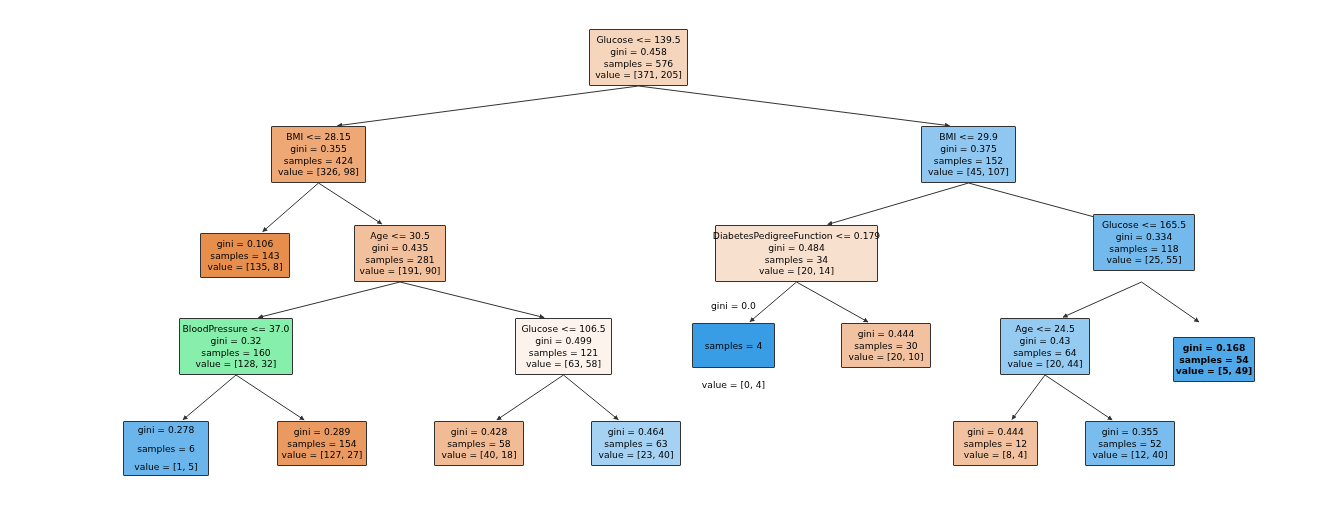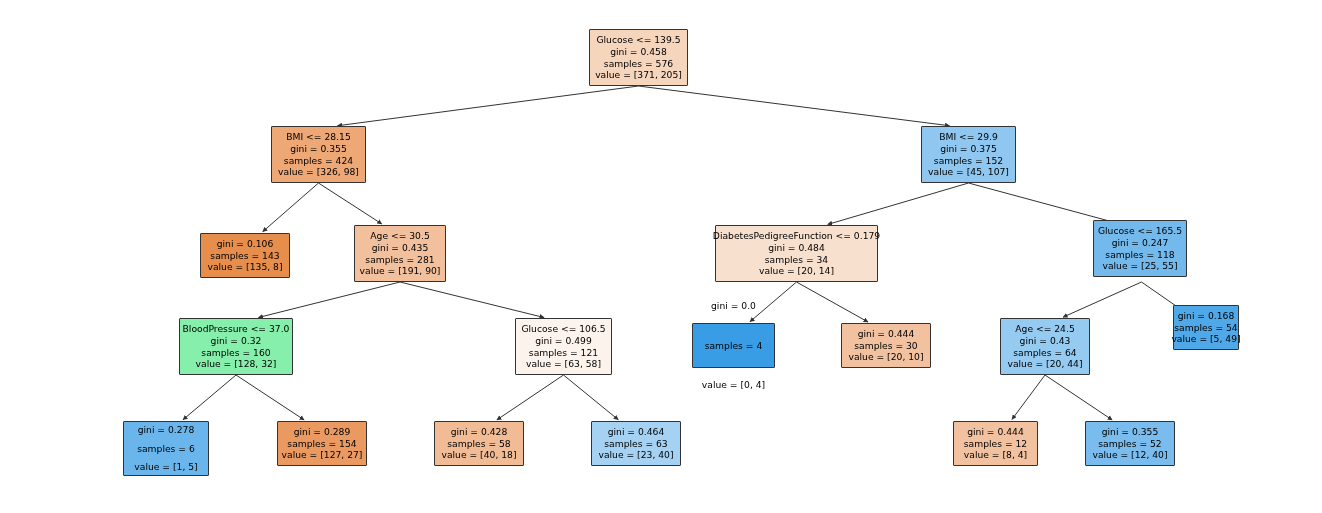--- a/index.html
+++ b/index.html
@@ -145,41 +145,41 @@
       <div class="node" style="left: 692px; top: 323px; width: 83px; height: 45px; background: rgb(57, 157, 229); border-color: rgb(51, 51, 51); gap: 28px;">
         <span class="line">gini = 0.0</span>
         <span class="line">samples = 4</span>
         <span class="line">value = [0, 4]</span>
       </div>
       <div class="node" style="left: 841px; top: 323px; width: 90px; height: 45px; background: rgb(242, 193, 159); border-color: rgb(51, 51, 51);">
         <span class="line">gini = 0.444</span>
         <span class="line">samples = 30</span>
         <span class="line">value = [20, 10]</span>
       </div>
-      <div class="node" style="left: 1093px; top: 220px; width: 94px; height: 57px; background: rgb(115, 185, 236); border-color: rgb(51, 51, 51);">
+      <div class="node" style="left: 1093px; top: 214px; width: 102px; height: 57px; background: rgb(115, 185, 236); border-color: rgb(51, 51, 51);">
         <span class="line">Glucose &lt;= 165.5</span>
-        <span class="line">gini = 0.247</span>
+        <span class="line">gini = 0.334</span>
         <span class="line">samples = 118</span>
         <span class="line">value = [25, 55]</span>
       </div>
       <div class="node" style="left: 1000px; top: 318px; width: 90px; height: 57px; background: rgb(149, 202, 241); border-color: rgb(51, 51, 51);">
         <span class="line">Age &lt;= 24.5</span>
         <span class="line">gini = 0.43</span>
         <span class="line">samples = 64</span>
         <span class="line">value = [20, 44]</span>
       </div>
       <div class="node" style="left: 953px; top: 421px; width: 85px; height: 45px; background: rgb(242, 193, 159); border-color: rgb(51, 51, 51);">
         <span class="line">gini = 0.444</span>
         <span class="line">samples = 12</span>
         <span class="line">value = [8, 4]</span>
       </div>
       <div class="node" style="left: 1085px; top: 421px; width: 90px; height: 45px; background: rgb(121, 188, 237); border-color: rgb(51, 51, 51);">
         <span class="line">gini = 0.355</span>
         <span class="line">samples = 52</span>
         <span class="line">value = [12, 40]</span>
       </div>
-      <div class="node" style="left: 1173px; top: 305px; width: 66px; height: 45px; background: rgb(79, 168, 232); border-color: rgb(51, 51, 51);">
+      <div class="node" style="left: 1173px; top: 337px; width: 82px; height: 45px; background: rgb(79, 168, 232); border-color: rgb(51, 51, 51); font-weight: bold;">
         <span class="line">gini = 0.168</span>
         <span class="line">samples = 54</span>
         <span class="line">value = [5, 49]</span>
       </div>
     </div>
 </div>
 
 </body></html>

